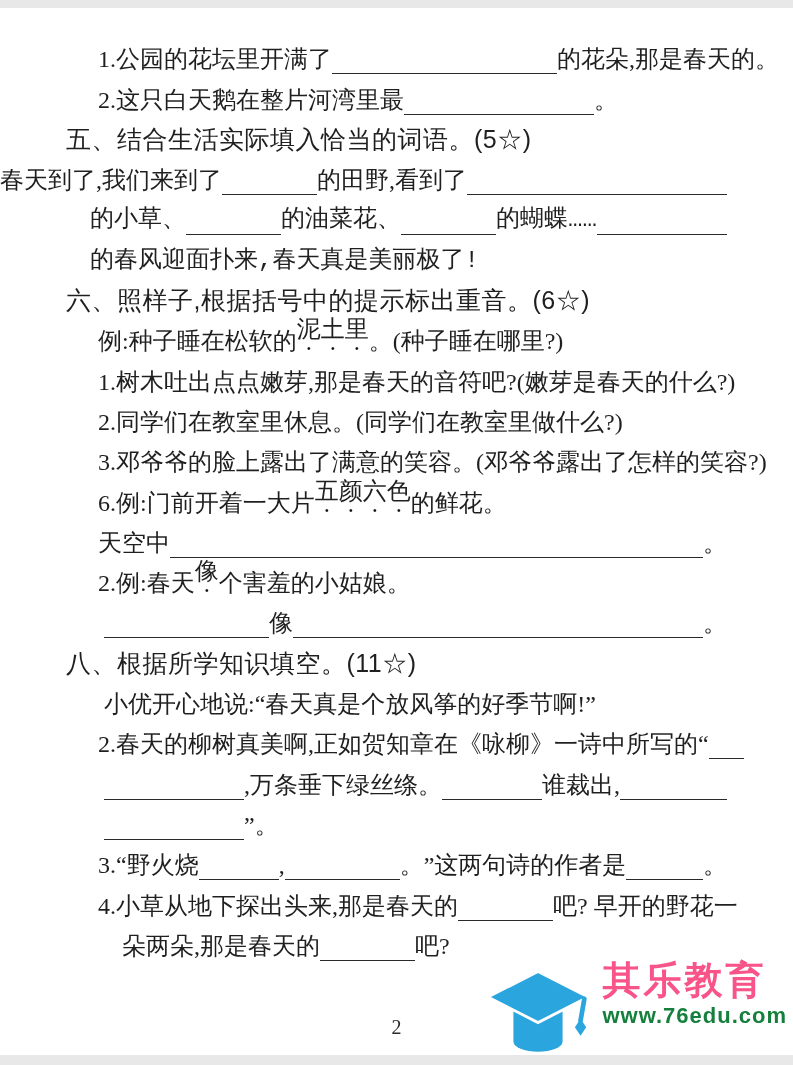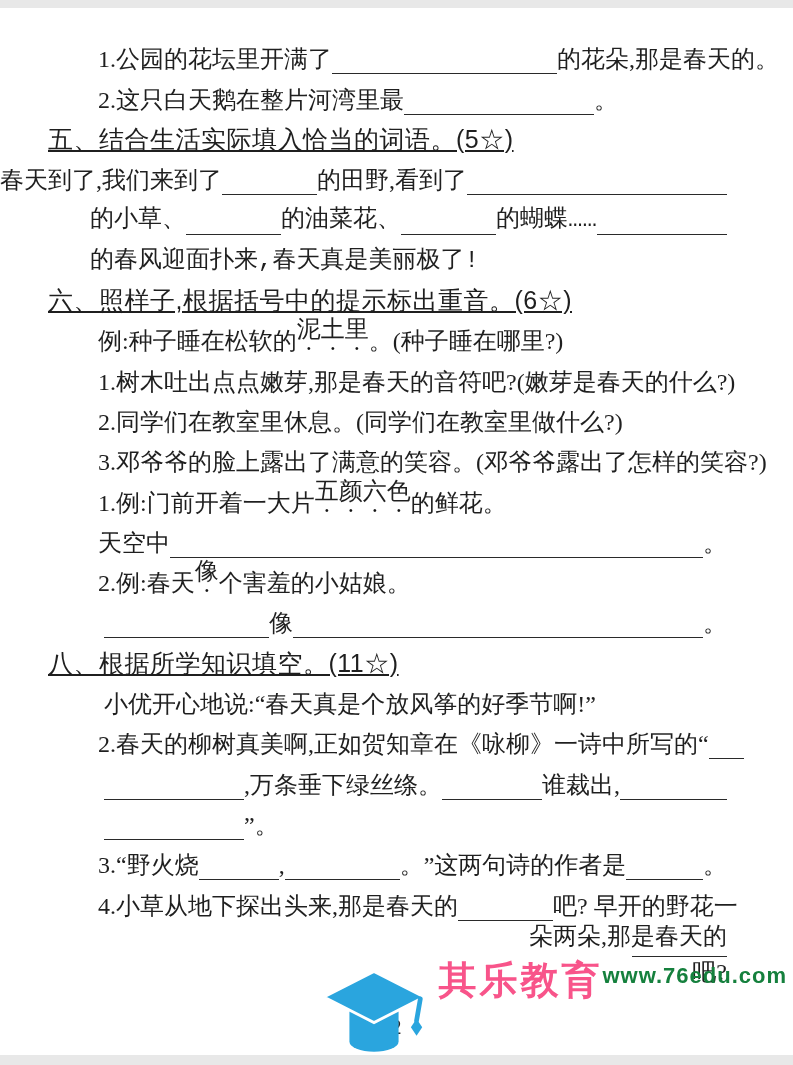--- a/index.html
+++ b/index.html
@@ -21,26 +21,26 @@
     white-space:pre;
     font-size:24px;
   }
   .seg{line-height:1.25;flex:0 0 auto;}
   .heading{
     font-family:"Liberation Sans", sans-serif;
     font-size:25px;
     letter-spacing:0.5px;
   }
   
-  .ind-header{padding-left:48px;text-decoration:underline;}
+  .ind-header{padding-left:66px;}
   .ind-item{padding-left:98px;}
   .ind-cont{padding-left:90px;font-family:Liberation Mono, monospace;}
   .ind-para{}
   .ind-item2{padding-left:104px;}
-  .ind-item3{padding-left:122px;flex-direction:column;}
+  .ind-item3{padding-left:122px;}
   
   .bl{
     height:5px;
     border-bottom:1.7px solid #2a2a2a;
     flex:0 0 auto;
   }
   .gr{flex:1 1 45px;min-width:40px;}
   
   .em{
     -webkit-text-emphasis:filled dot #151515;
@@ -57,21 +57,21 @@
     color:#2a2a2a;
   }
   .logo{
     position:absolute;
     right:6px;bottom:-6px;
     display:flex;
     align-items:flex-start;
     gap:12px;
   }
   .logo .cap{width:104px;height:92px;margin-top:8px;}
-  .logo-text{display:flex;flex-direction:row;align-items:flex-start;text-align:center;}
+  .logo-text{display:flex;flex-direction:column;align-items:flex-start;text-align:center;}
   .brand-name{
     font-family:"Liberation Sans", sans-serif;
     font-size:38px;
     font-weight:bold;
     letter-spacing:3px;
     color:#f8548a;
     line-height:1.05;
   }
   .brand-url{
     font-family:"Liberation Sans", sans-serif;
@@ -132,21 +132,21 @@
       <span class="seg">1.树木吐出点点嫩芽,那是春天的音符吧?(嫩芽是春天的什么?)</span>
     </div>
     <div class="line ind-item">
       <span class="seg">2.同学们在教室里休息。(同学们在教室里做什么?)</span>
     </div>
     <div class="line ind-item">
       <span class="seg">3.邓爷爷的脸上露出了满意的笑容。(邓爷爷露出了怎样的笑容?)</span>
     </div>
 
     <div class="line ind-item">
-      <span class="seg">1.例:门前开着一大片</span>
+      <span class="seg">6.例:门前开着一大片</span>
       <span class="seg em">五颜六色</span>
       <span class="seg">的鲜花。</span>
     </div>
     <div class="line ind-item">
       <span class="seg">天空中</span>
       <span class="bl gr"></span>
       <span class="seg">。</span>
     </div>
     <div class="line ind-item">
       <span class="seg">2.例:春天</span>

